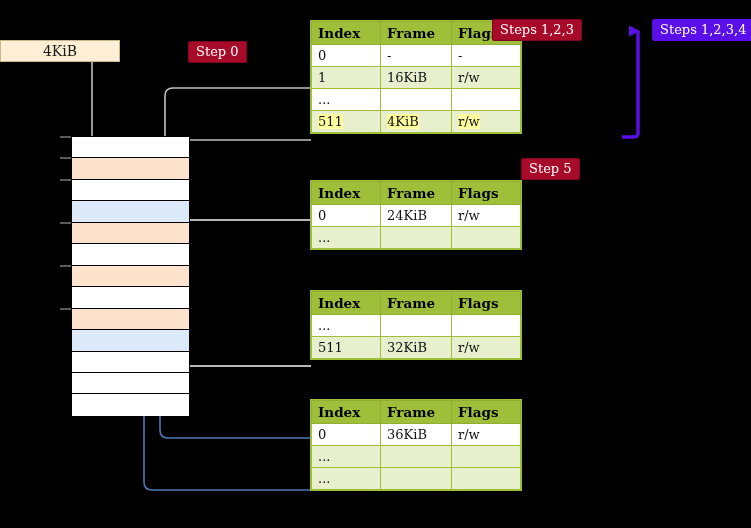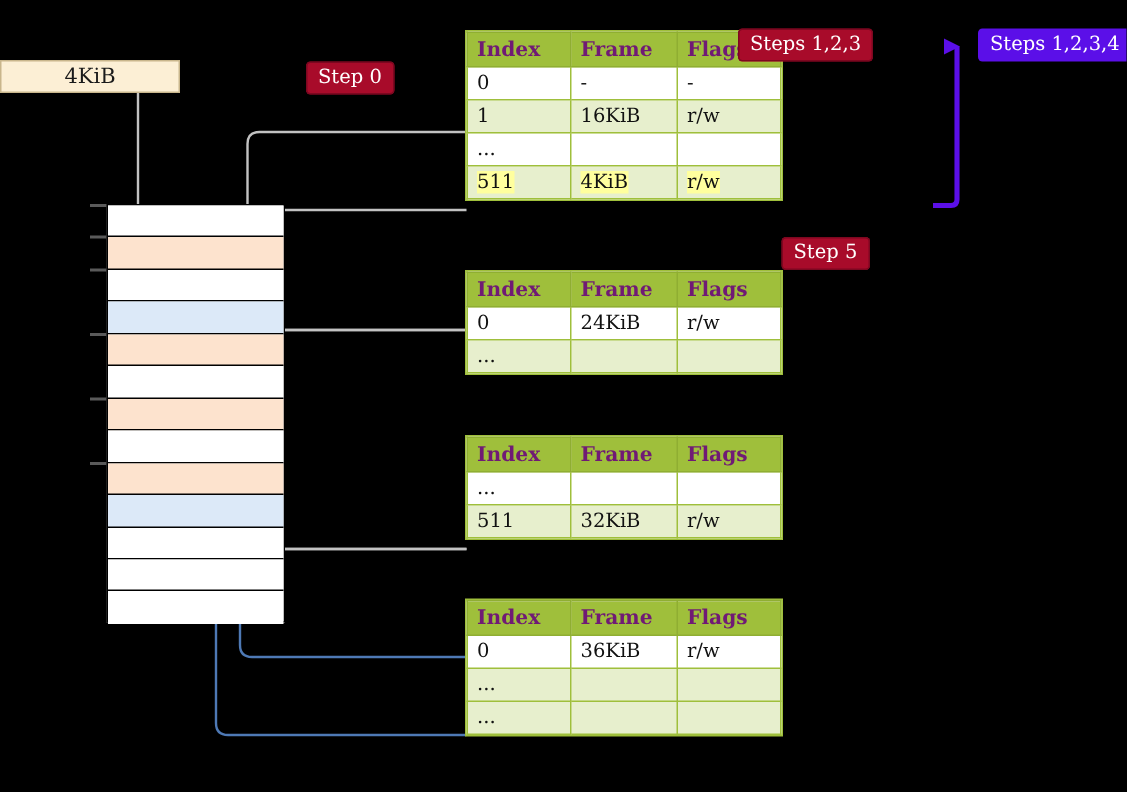--- a/index.html
+++ b/index.html
@@ -93,21 +93,21 @@
   .ptable {
     position: absolute;
     border-collapse: collapse;
     background: #ffffff;
     font-family: "DejaVu Serif", "Liberation Serif", serif;
     font-size: 13px;
     box-shadow: 0 0 0 1px #9FBF3B;
   }
   .ptable th {
     background: #9FBF3B;
-    color: #701a75;
+    color: #000000;
     font-weight: bold;
     text-align: left;
     padding: 3px 6px;
     border: 1px solid #8fae32;
     font-size: 13.5px;
     white-space: nowrap;
   }
   .ptable td {
     padding: 3px 6px;
     border: 1px solid #9FBF3B;
@@ -301,20 +301,20 @@
           <tr class="alt">
             <td class="colw-idx"><span>...</span></td>
             <td class="colw-frm"><span></span></td>
             <td class="colw-flg"><span></span></td>
           </tr>
         </tbody>
       </table>
     </div>
 
   <div id="badges-host">
-      <div class="badge badge-red" style="left: 204px; top: 41px;">Step 0</div>
+      <div class="badge badge-red" style="left: 188px; top: 41px;">Step 0</div>
       <div class="badge badge-red" style="left: 492px; top: 19px;">Steps 1,2,3</div>
       <div class="badge badge-violet" style="left: 652px; top: 19px;">Steps 1,2,3,4</div>
       <div class="badge badge-red" style="left: 521px; top: 158px;">Step 5</div>
     </div>
 
 <div style="position: absolute; left: 71px; top: 136px; width: 0px; height: 279px; border-left: 1px solid rgb(0, 0, 0);"></div>
   </div>
 
 </body></html>

